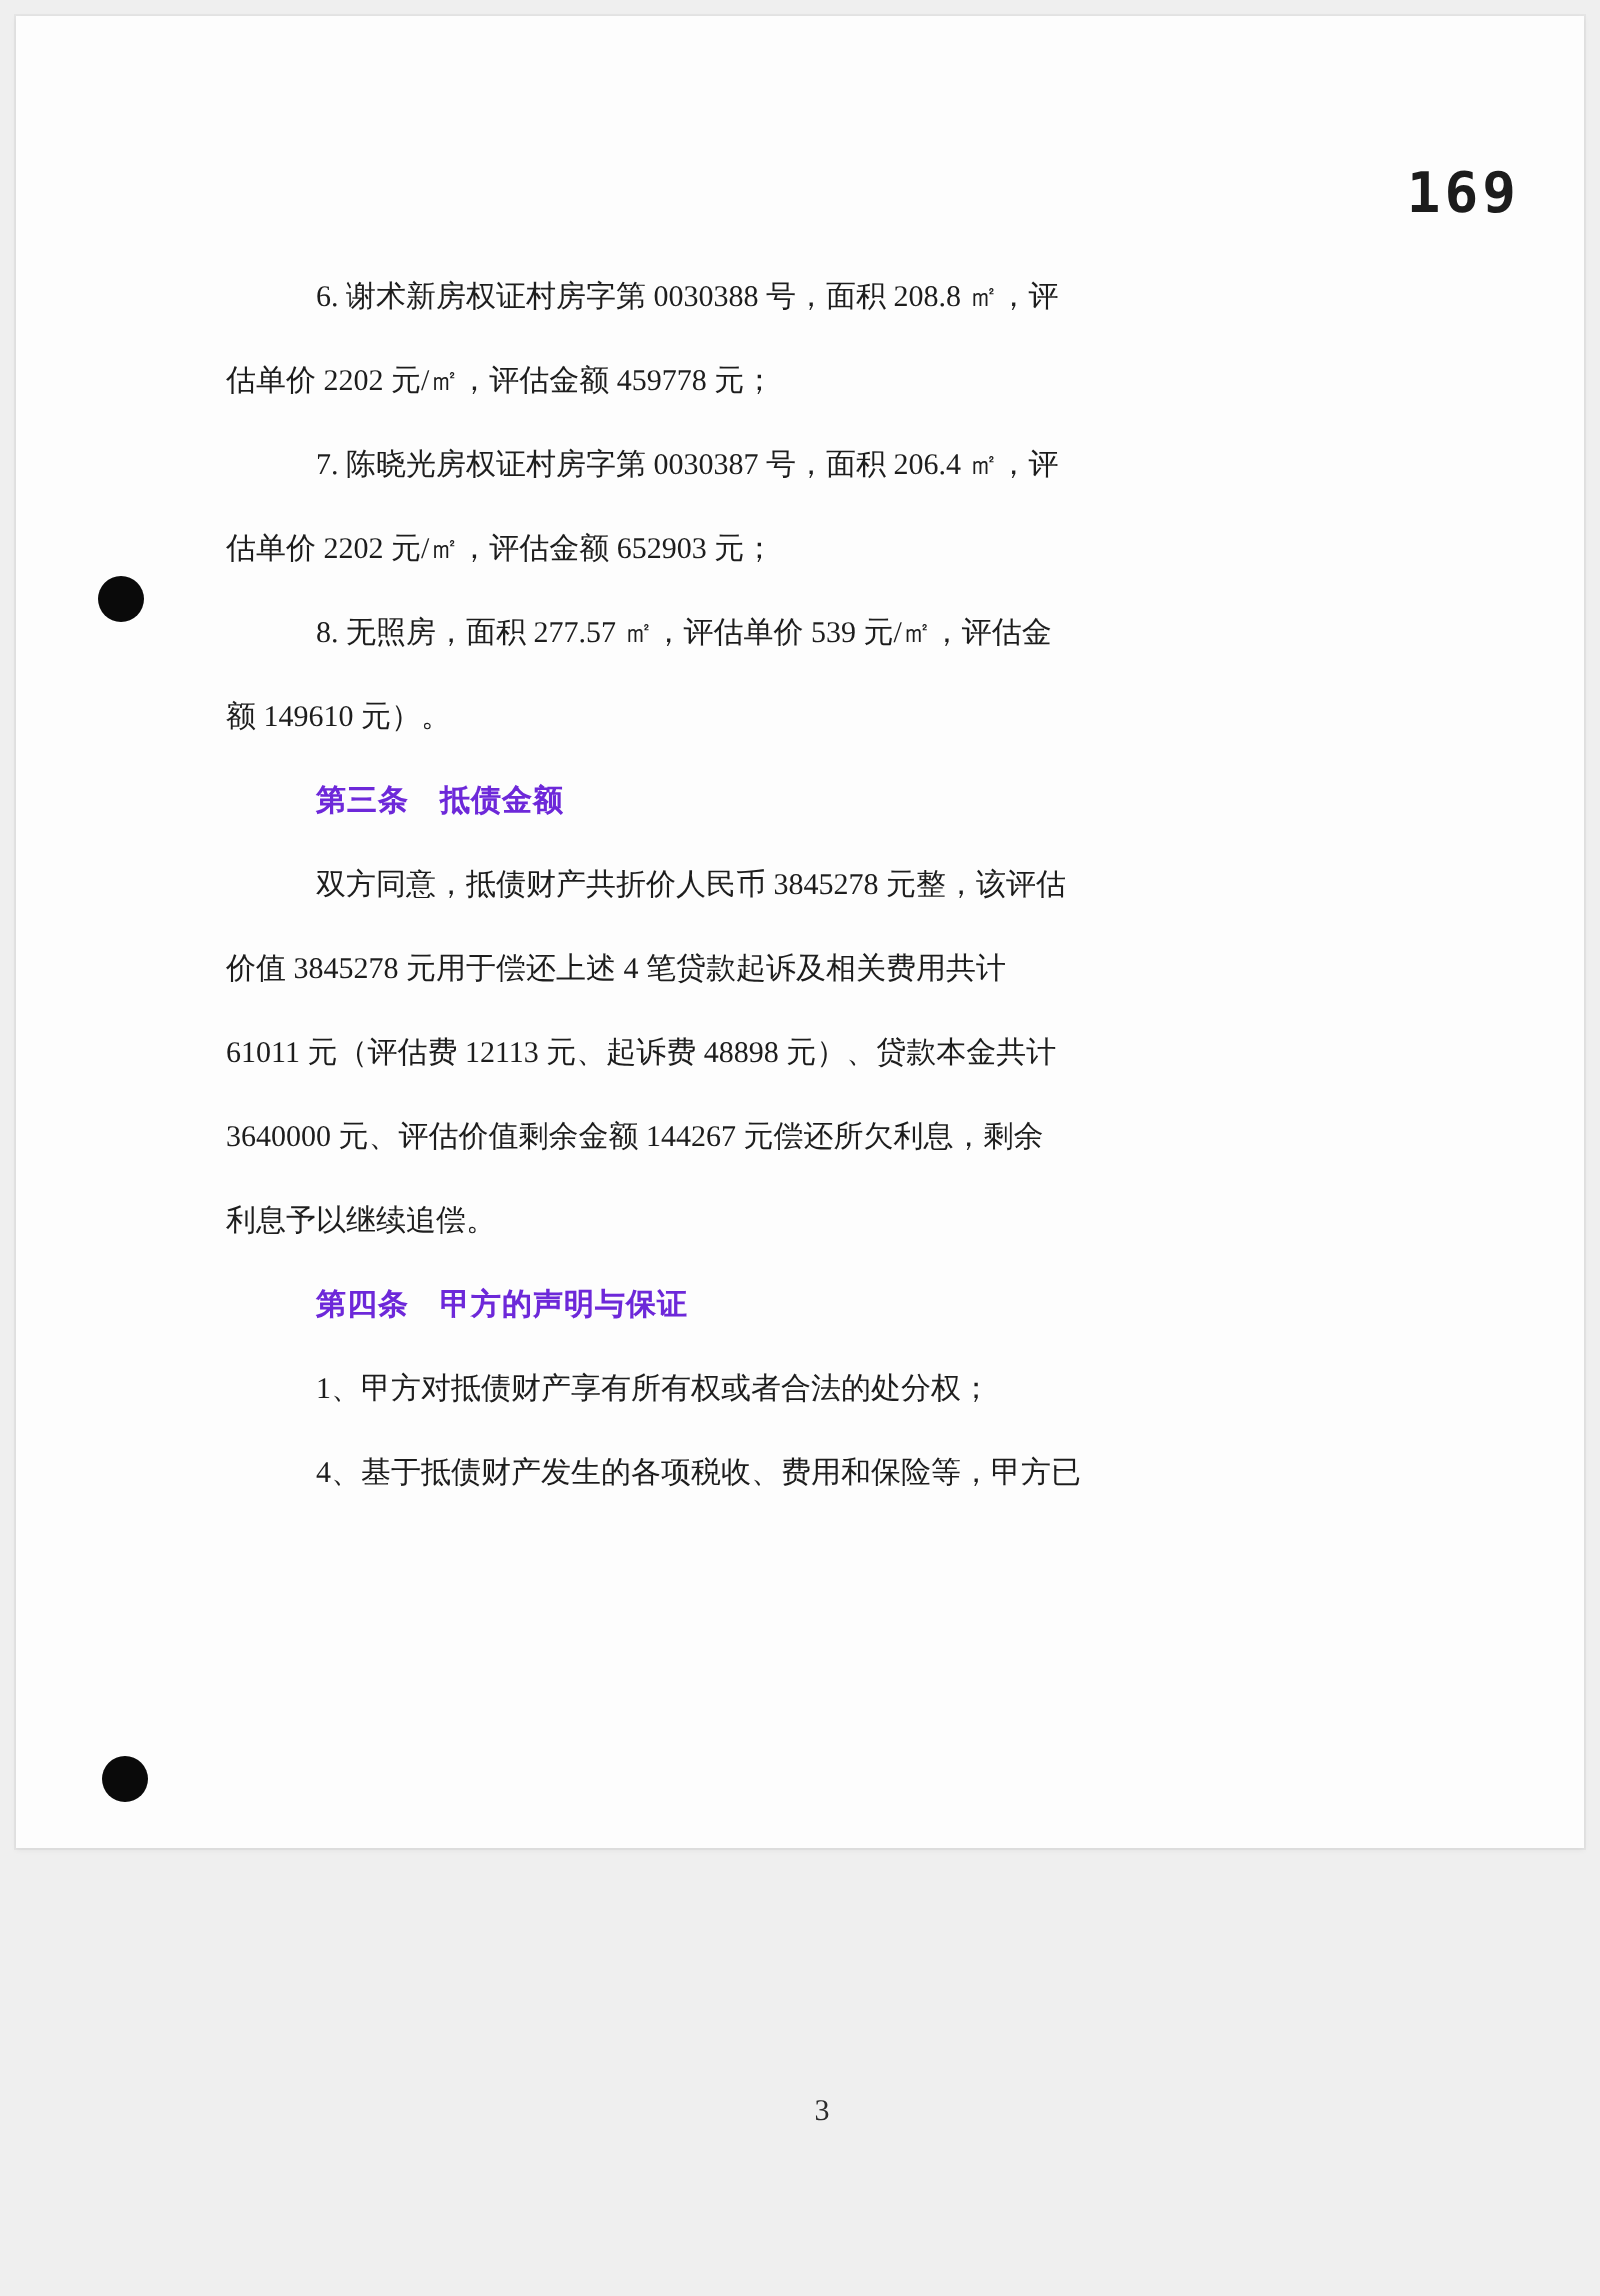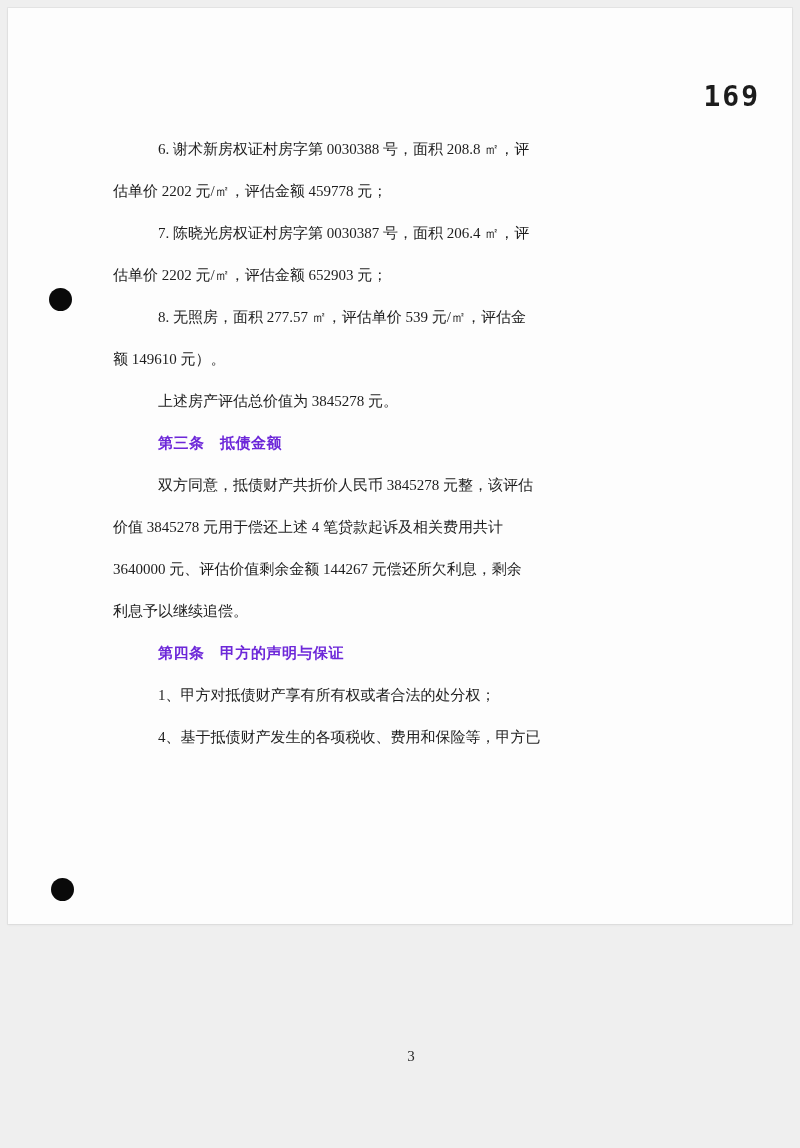--- a/index.html
+++ b/index.html
@@ -87,29 +87,27 @@
         <div class="line">估单价 2202 元/㎡，评估金额 459778 元；</div>
       </div>
       <div class="para body">
         <div class="line indent">7. 陈晓光房权证村房字第 0030387 号，面积 206.4 ㎡，评</div>
         <div class="line">估单价 2202 元/㎡，评估金额 652903 元；</div>
       </div>
       <div class="para body">
         <div class="line indent">8. 无照房，面积 277.57 ㎡，评估单价 539 元/㎡，评估金</div>
         <div class="line">额 149610 元）。</div>
       </div>
-      <div class="para body">
-        <div class="line indent">上述房产评估总价值为 3845278 元。</div>
-      </div>
       <div class="para heading">
         <div class="line indent">第三条　抵债金额</div>
       </div>
       <div class="para body">
         <div class="line indent">双方同意，抵债财产共折价人民币 3845278 元整，该评估</div>
         <div class="line">价值 3845278 元用于偿还上述 4 笔贷款起诉及相关费用共计</div>
+        <div class="line">61011 元（评估费 12113 元、起诉费 48898 元）、贷款本金共计</div>
         <div class="line">3640000 元、评估价值剩余金额 144267 元偿还所欠利息，剩余</div>
         <div class="line">利息予以继续追偿。</div>
       </div>
       <div class="para heading">
         <div class="line indent">第四条　甲方的声明与保证</div>
       </div>
       <div class="para body">
         <div class="line indent">1、甲方对抵债财产享有所有权或者合法的处分权；</div>
       </div>
       <div class="para body">

